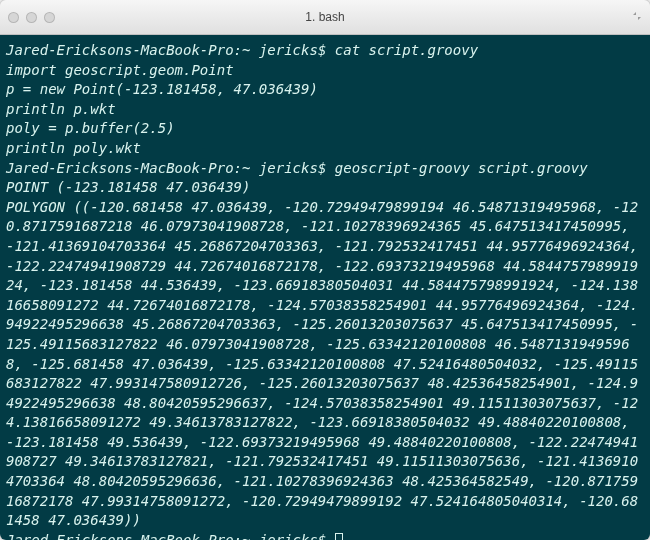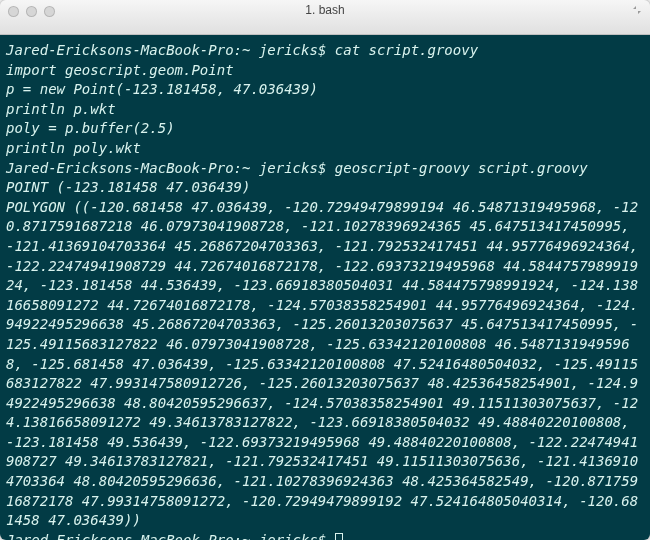--- a/index.html
+++ b/index.html
@@ -10,21 +10,21 @@
     background: #e8e8e8;
     overflow: hidden;
     border-radius: 6px;
     box-shadow: 0 0 0 1px rgba(0,0,0,0.1);
   }
   .titlebar {
     height: 32px;
     background: linear-gradient(to bottom, #f6f6f6, #e0e0e0);
     border-bottom: 1px solid #c0c0c0;
     display: flex;
-    align-items: flex-end;
+    align-items: center;
     padding: 17px 8px;
     position: relative;
     border-top-left-radius: 6px;
     border-top-right-radius: 6px;
   }
   .traffic-lights {
     display: flex;
     gap: 7px;
     align-items: center;
   }

